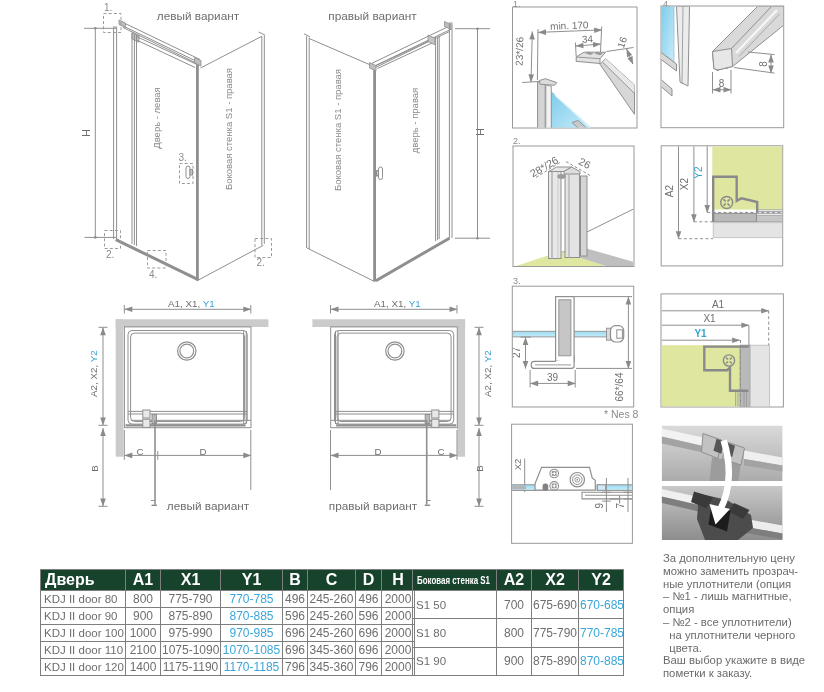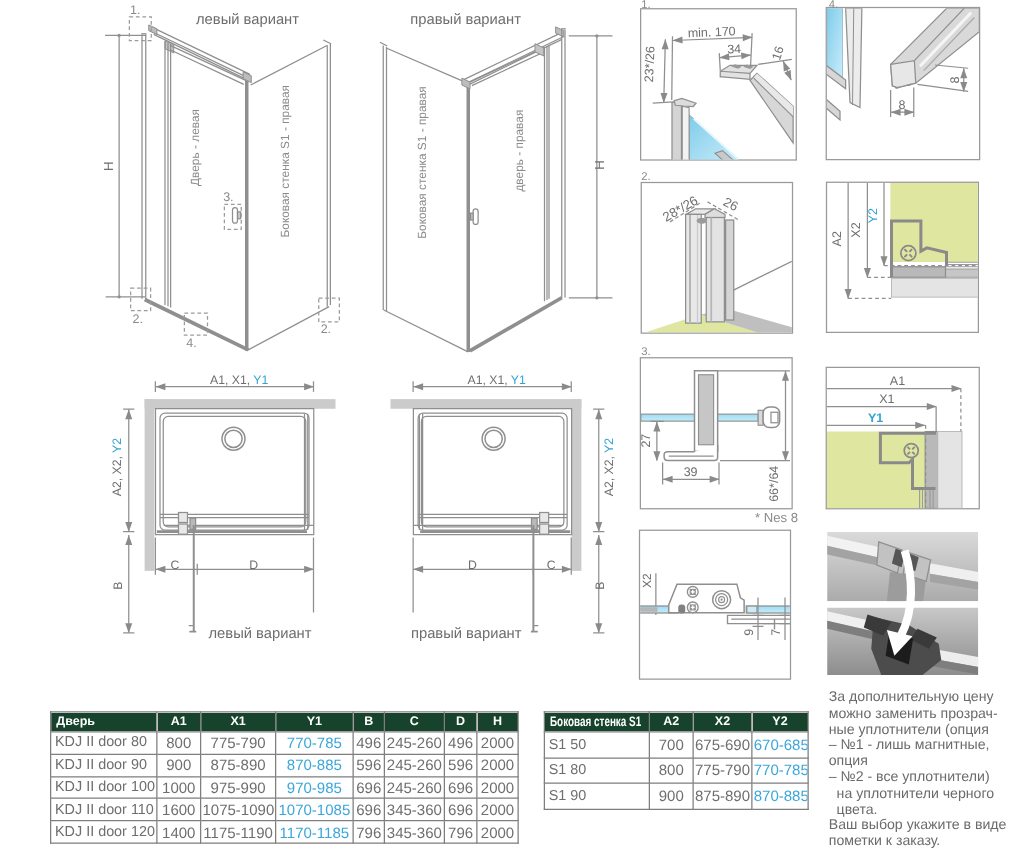--- a/index.html
+++ b/index.html
@@ -1,20 +1,20 @@
 <!DOCTYPE html>
 <html><head>
 <meta charset="utf-8">
 <style>
 html,body{margin:0;padding:0;background:#fff;}
 #page{position:relative;width:824px;height:692px;overflow:hidden;font-family:"Liberation Sans",sans-serif;background:#fff;}
 #d{position:absolute;left:0;top:0;}
 table{border-collapse:collapse;position:absolute;table-layout:fixed;}
 td,th{border:1px solid #7e7e7e;overflow:hidden;white-space:nowrap;}
-th{background:#17432d;color:#fff;font-weight:bold;font-size:10px;}
+th{background:#17432d;color:#fff;font-weight:bold;font-size:16px;}
 td{color:#6e6e6e;font-size:12px;text-align:center;}
 td.l{text-align:left;padding-left:3px;font-size:11.5px;margin-top:27px;}
 th.l{text-align:left;padding-left:4px;}
 td.b{color:#3ba6d9;text-align:center;}
 #note{position:absolute;left:663px;top:552px;width:165px;font-size:11.3px;line-height:12.8px;color:#6b6b6b;}
 </style>
 </head>
 <body>
 <div id="page">
 <svg id="d" width="824" height="692" viewBox="0 0 824 692">
@@ -687,42 +687,42 @@
           <td>1000</td>
           <td>975-990</td>
           <td class="b">970-985</td>
           <td>696</td>
           <td>245-260</td>
           <td>696</td>
           <td>2000</td>
         </tr>
 <tr>
           <td class="l">KDJ II door 110</td>
-          <td>1600</td>
+          <td>2100</td>
           <td>1075-1090</td>
           <td class="b">1070-1085</td>
           <td>696</td>
           <td>345-360</td>
           <td>696</td>
           <td>2000</td>
         </tr>
 <tr>
           <td class="l">KDJ II door 120</td>
           <td>1400</td>
           <td>1175-1190</td>
           <td class="b">1170-1185</td>
           <td>796</td>
           <td>345-360</td>
           <td>796</td>
           <td>2000</td>
         </tr>
 </tbody>
     </table>
 
-<table id="t2" style="left:435px;top:569px;width:211px;height:79px;">
+<table id="t2" style="left:412px;top:569px;width:211px;height:107px;">
 <colgroup>
         <col style="width:84px">
         <col style="width:35px">
         <col style="width:47px">
         <col style="width:45px">
       </colgroup>
 <tbody>
         <tr style="height:16px;">
           <th class="l" style="font-size:11px;"><span style="display:inline-block;transform:scaleX(0.72);transform-origin:left center;white-space:nowrap;">Боковая стенка S1</span></th>
           <th>A2</th>

